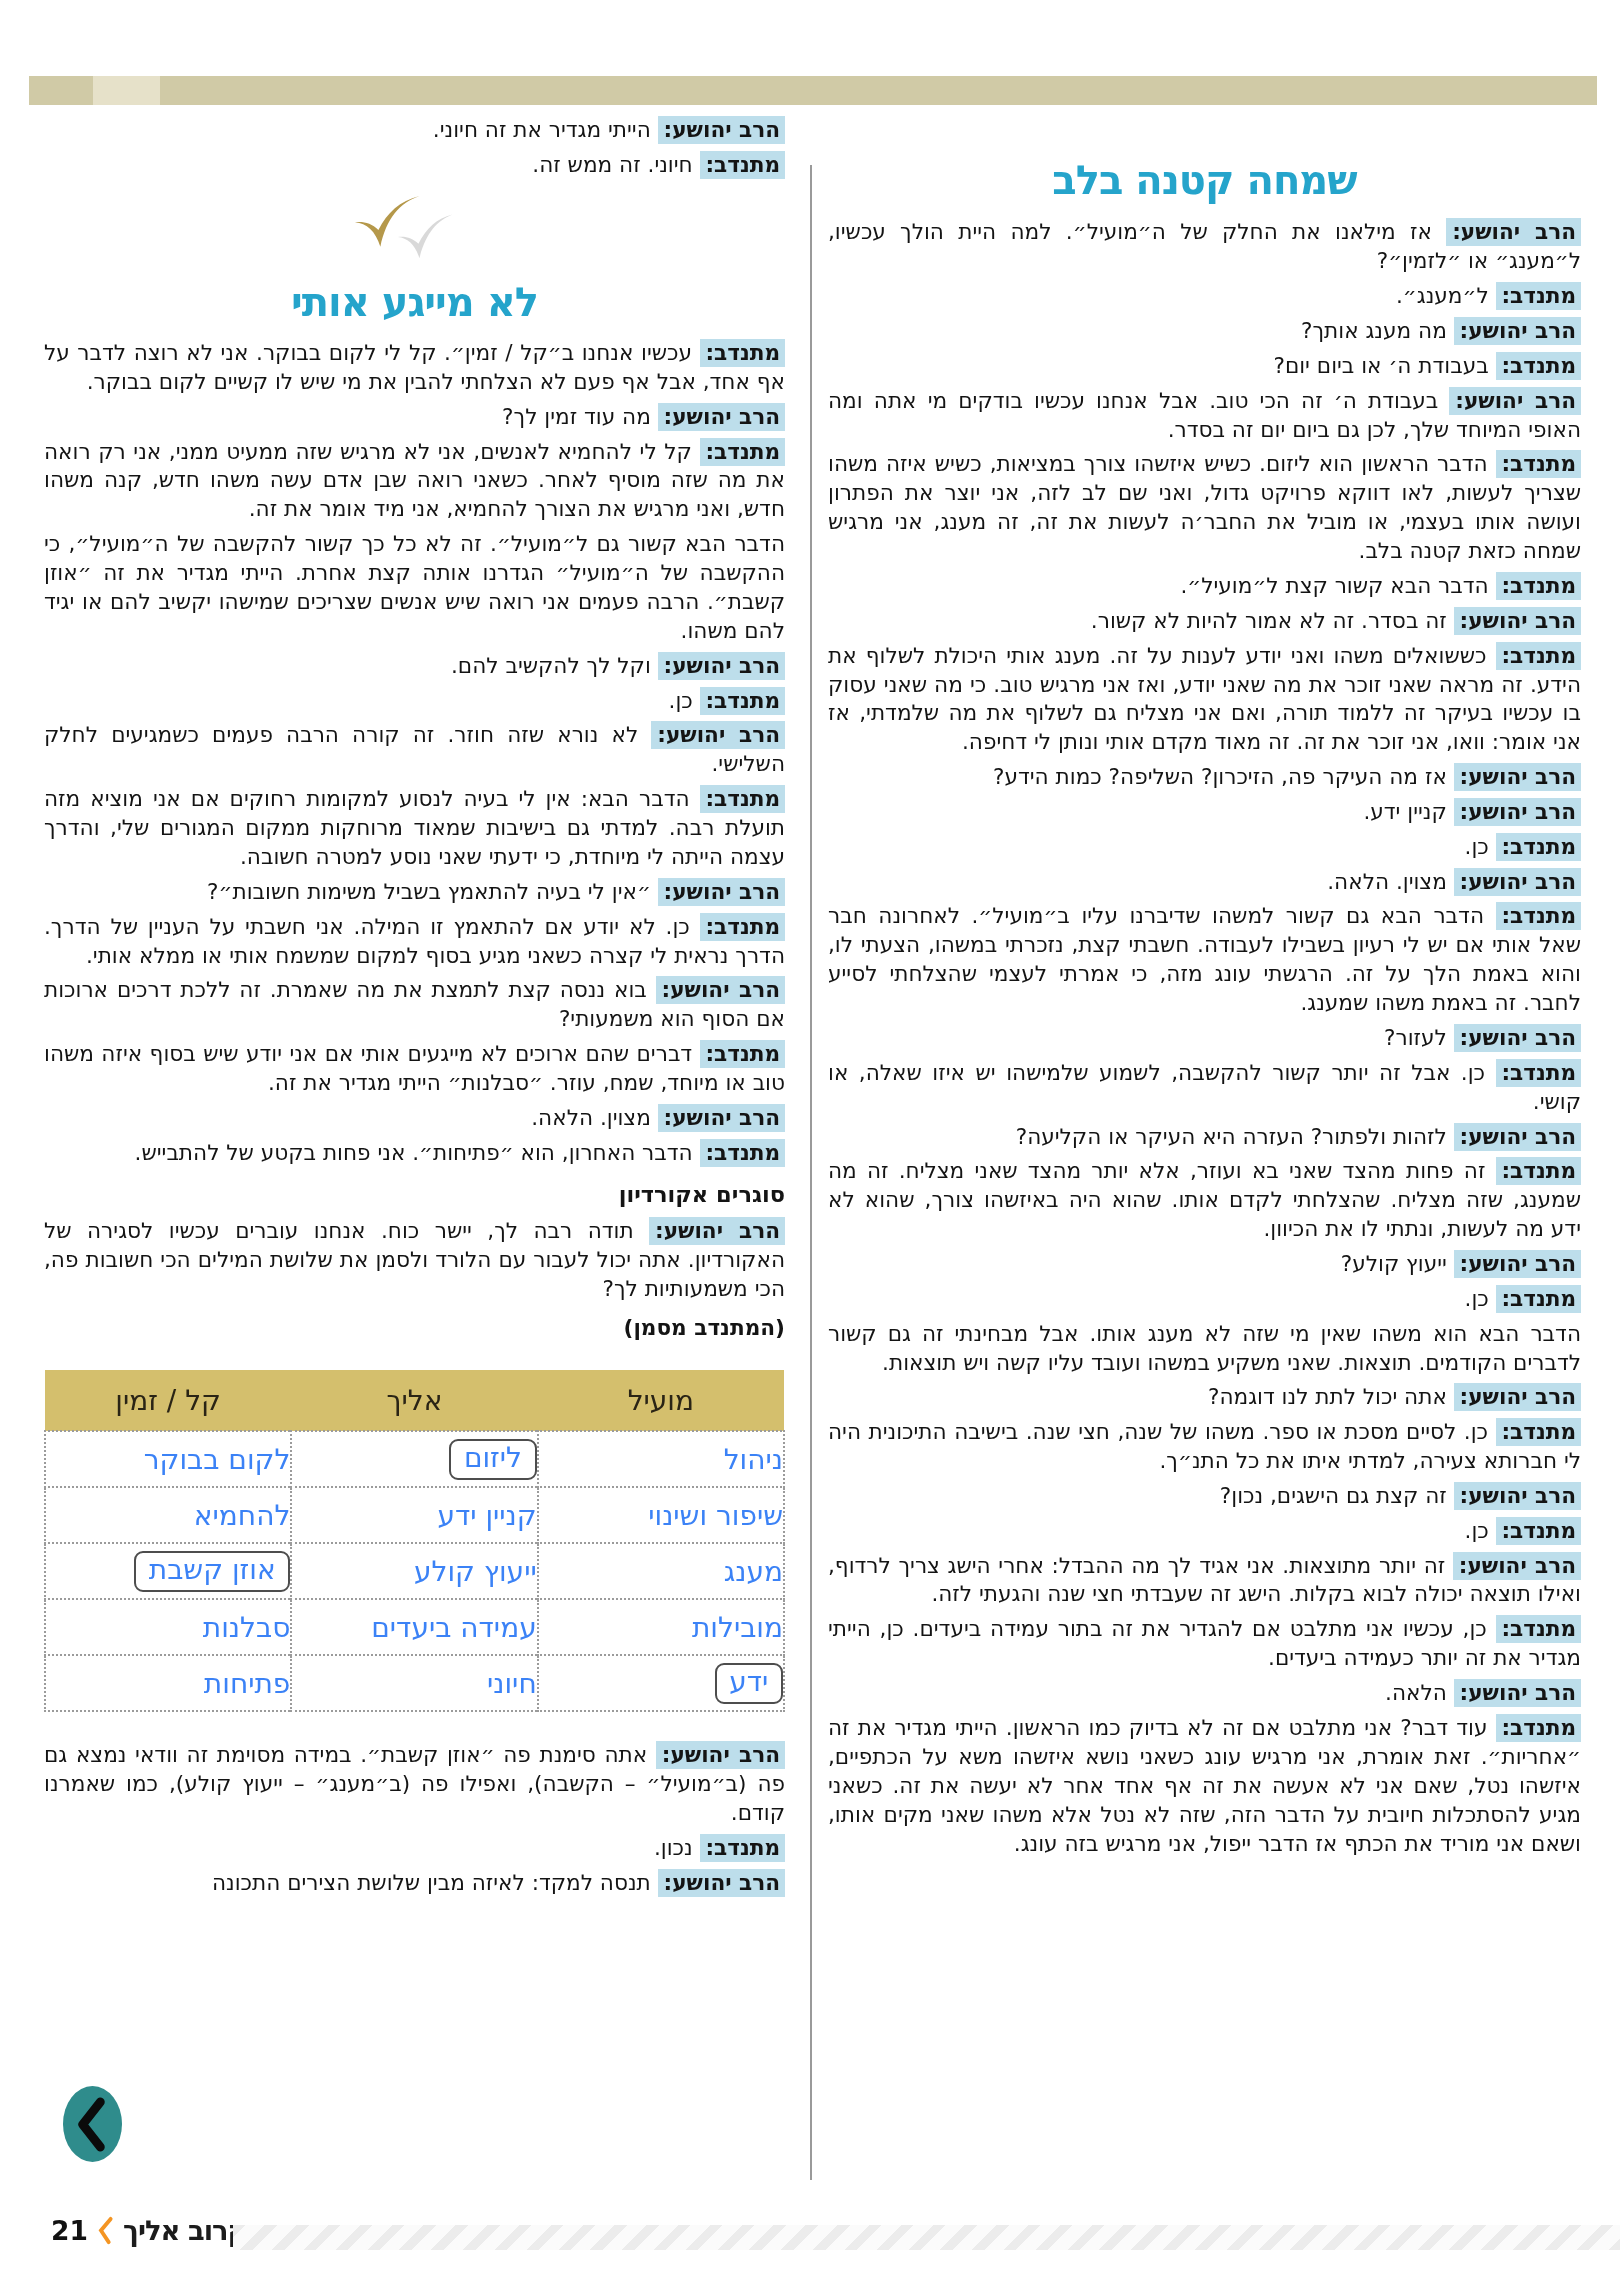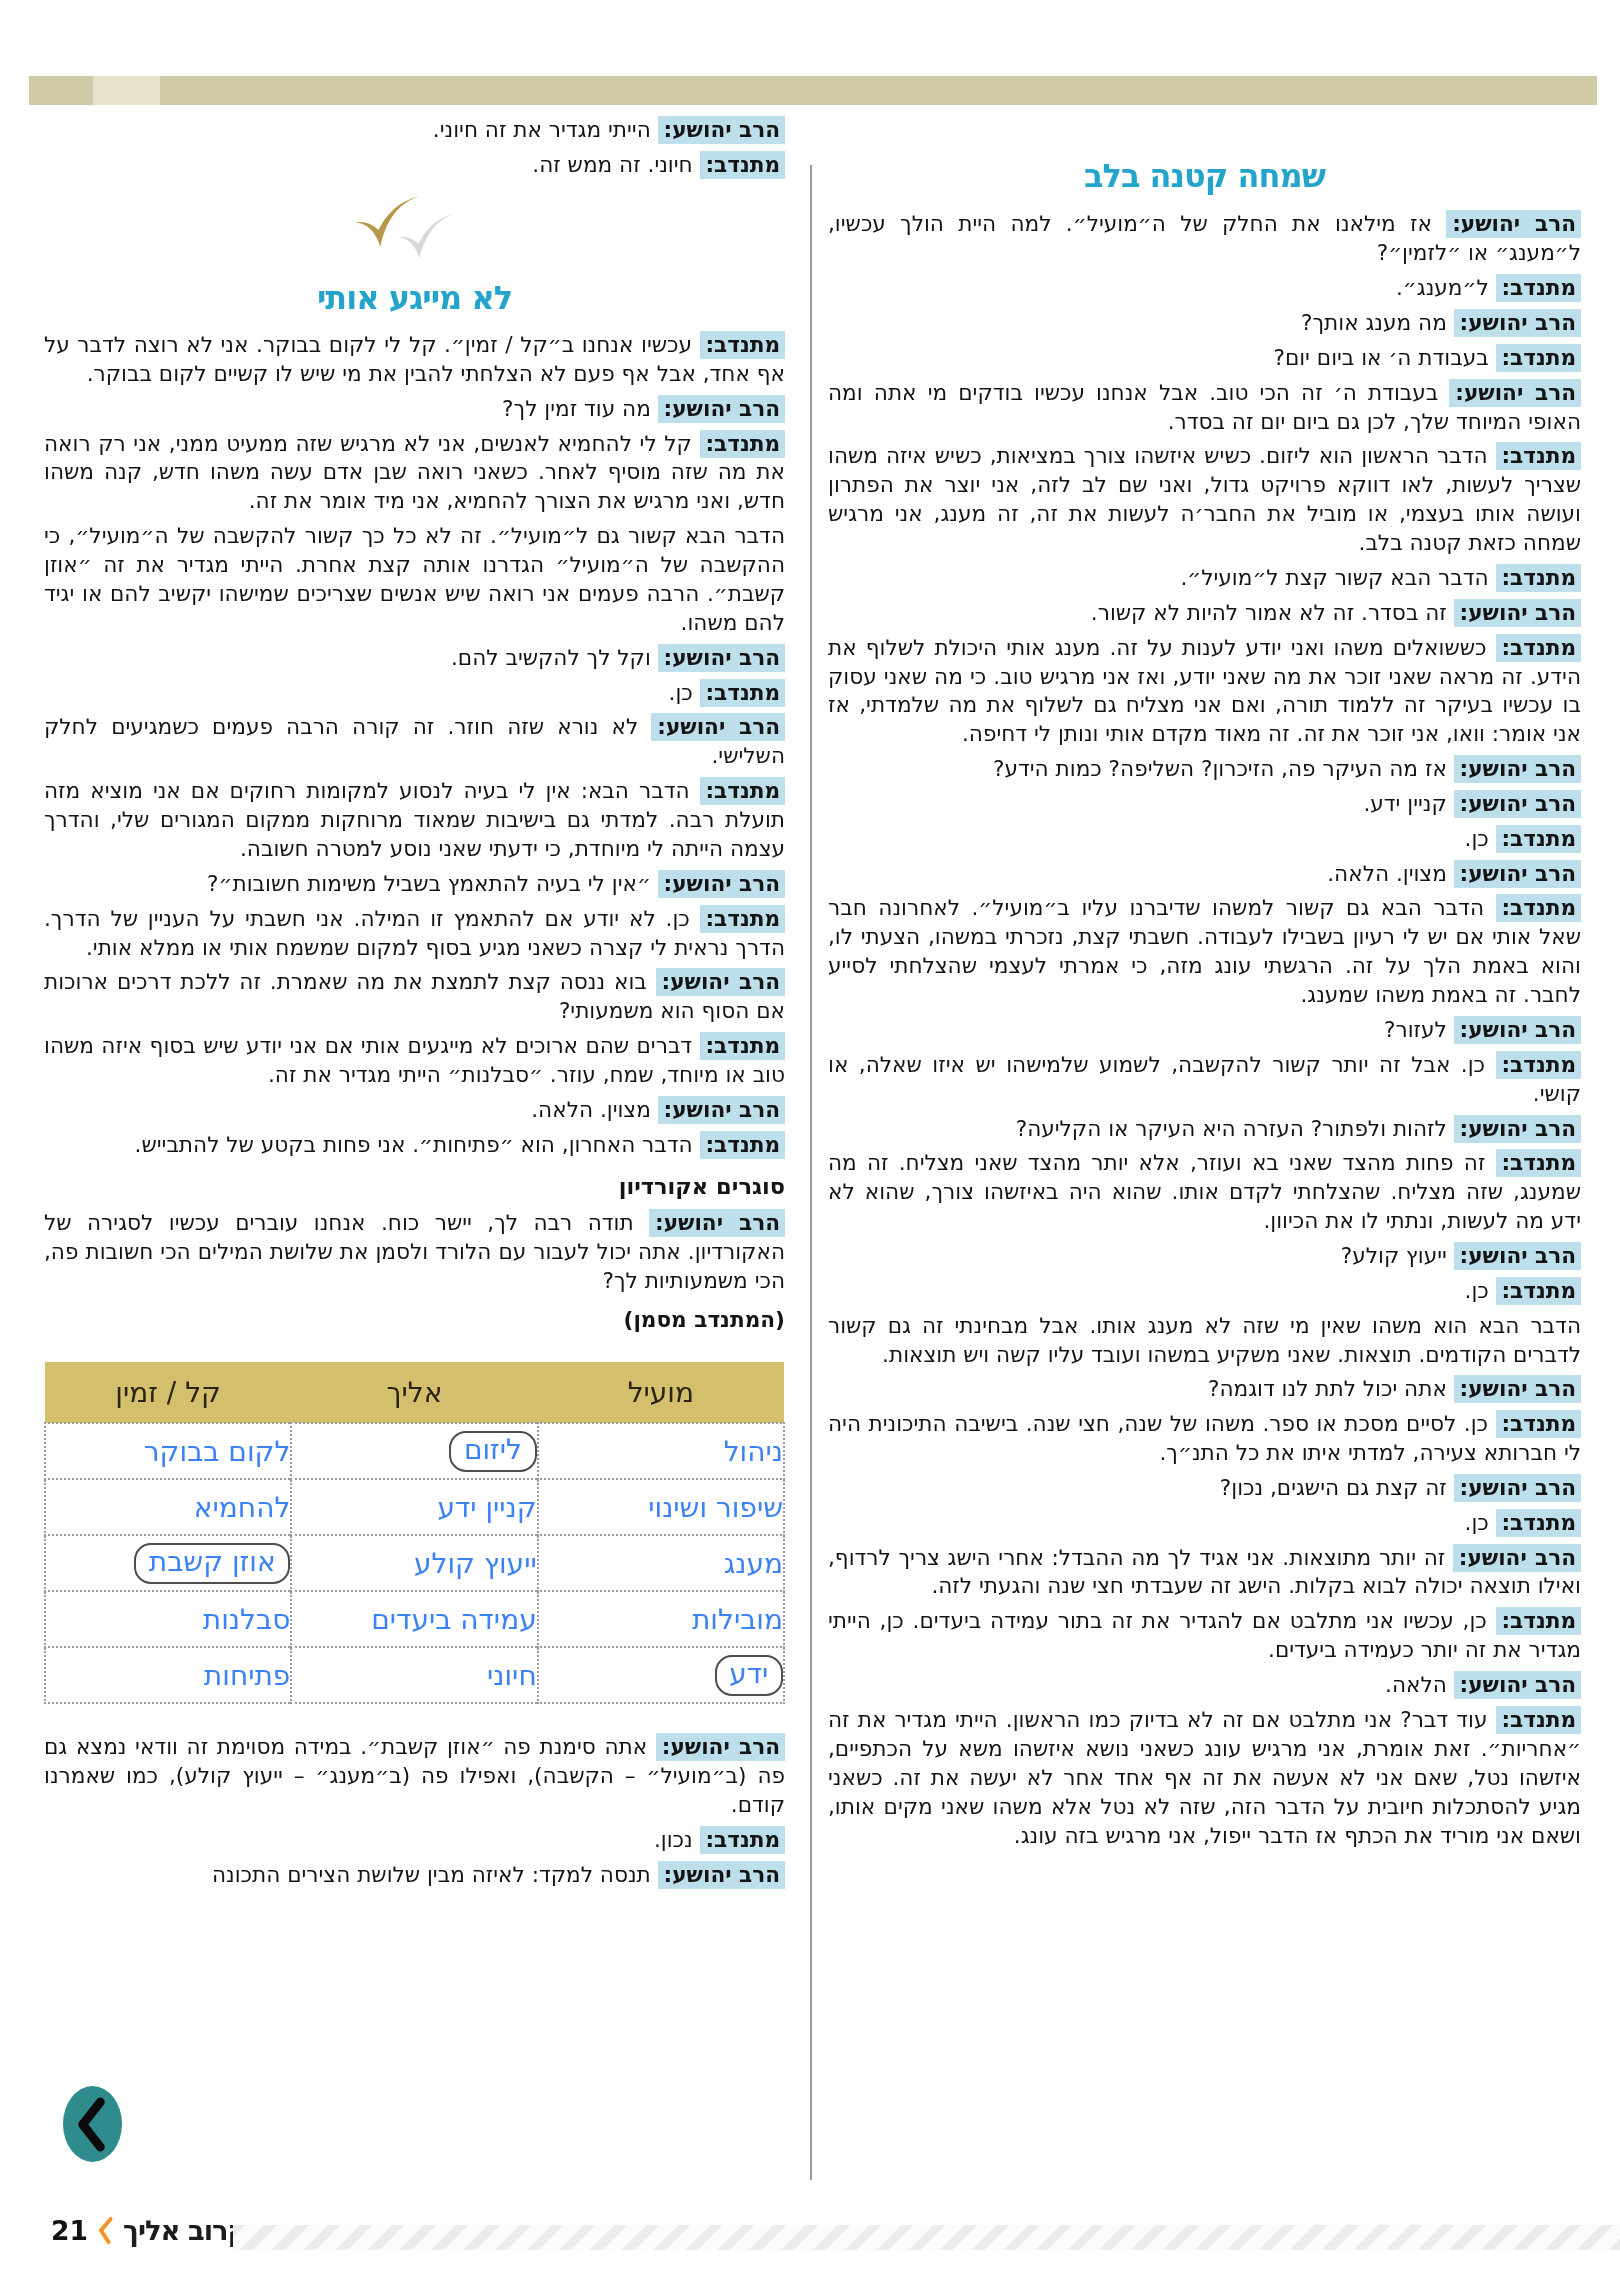--- a/index.html
+++ b/index.html
@@ -13,42 +13,42 @@
   
   .topbar { position:absolute; left:29px; top:76px; width:1568px; height:29px; background:#d0caa6; }
   .topbar-light { position:absolute; left:64px; top:0; width:67px; height:29px; background:#e6e1c9; }
   
   .divider { position:absolute; left:810px; top:165px; width:2px; height:2015px; background:#9a9a9a; }
 
   .col { position:absolute; overflow:hidden; }
   .col-right { left:828px; top:147px; width:753px; height:2039px; }
   .col-left  { left:44px;  top:116px; width:741px; height:2078px; }
 
-  .title { font-size:32px; font-weight:bold; color:#25a4cb; text-align:center; letter-spacing:-1px; }
+  .title { font-size:40px; font-weight:bold; color:#25a4cb; text-align:center; letter-spacing:-1px; }
   .col-right .title { margin:9.8px 0 15.7px 0; }
   .col-left  .title { margin:2px 0 13.7px 0; }
 
   .para { font-size:21.6px; line-height:1.34; text-align:justify; margin-bottom:5.9px; }
   .speaker { font-weight:bold; background:#bddeeb; padding:1px 4.9px 2px 5.9px; }
   .para.heading { font-weight:bold; text-align:right; font-size:22.5px; margin:11.8px 0 7.8px 0; }
   .para.note { text-align:right; padding-left:421px; margin:9.8px 0 3.9px 0;font-weight:bold; }
 
   .logo-wrap { display:flex; justify-content:center; margin:13.7px 0 5.9px 0; height:80px; }
 
   
   table.summary { width:100%; border-collapse:collapse; margin-top:27.4px; font-size:28px; table-layout:fixed; }
   table.summary th {
     background:#d4bf6d; color:#2a2415; font-weight:normal;
     height:61px; text-align:center; border:none;
   }
   table.summary td {
     height:56px; vertical-align:middle;
     border:2px dotted #9b9b9b; background:#fff; color:#3b82f6;
   }
-  .circled { display:inline-block; border:2px solid #4d4d4d; border-radius:17px; padding:0 12.7px 3.9px 12.7px; }
+  .circled { display:inline-block; border:2px solid #4d4d4d; border-radius:9px; padding:0 12.7px 3.9px 12.7px; }
 
   
   .back-btn {
     position:absolute; left:63px; top:2086px; width:59px; height:76px;
     background:#2f8c8c; border-radius:50%;
     display:flex; align-items:center; justify-content:center; cursor:pointer;
   }
 
   
   .footer-brand {

